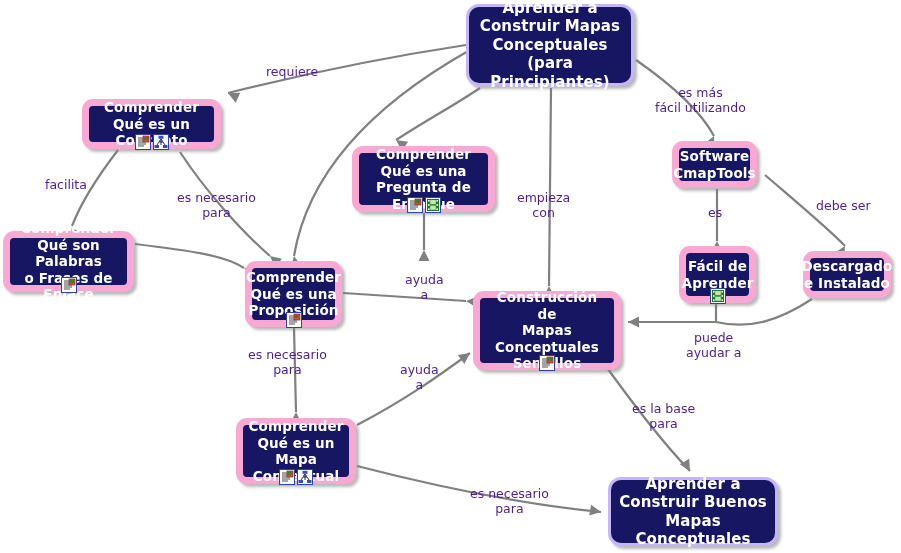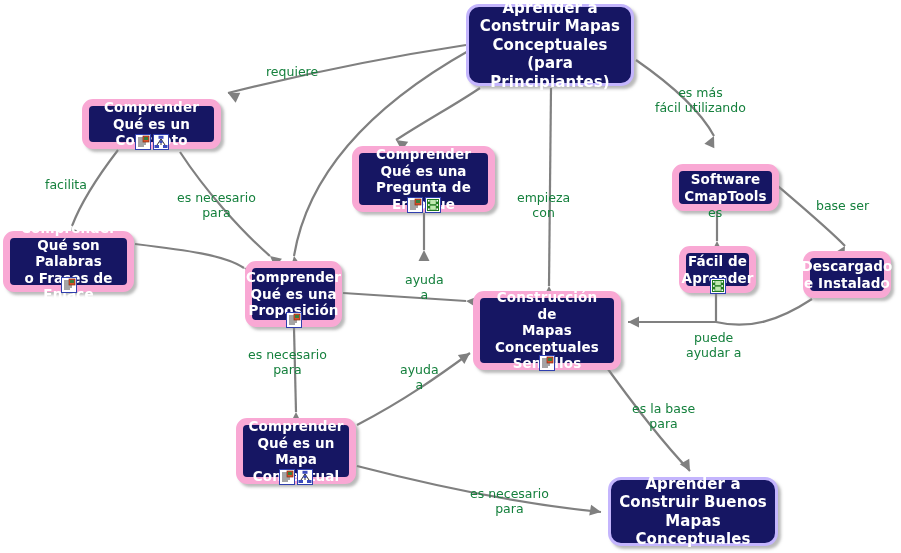--- a/index.html
+++ b/index.html
@@ -64,21 +64,21 @@
   .rsrc {
     width: 16px;
     height: 16px;
     display: block;
     border: 1px solid #2f3fae;
     background: #e9eef7;
     box-sizing: border-box;
   }
   .edge-label {
     position: absolute;
-    color: #15803d;
+    color: #4c1d95;
     font-size: 12.5px;
     line-height: 15px;
     font-weight: normal;
     text-align: center;
     white-space: pre-line;
     background: transparent;
     z-index: 6;
     font-family: "DejaVu Sans", "Liberation Sans", sans-serif;
   }
 </style>
@@ -286,25 +286,25 @@
               <line x1="3" y1="6" x2="9" y2="6" stroke="#4a4a4a" stroke-width="1"></line>
               <line x1="3" y1="8" x2="11" y2="8" stroke="#4a4a4a" stroke-width="1"></line>
               <line x1="3" y1="10" x2="11" y2="10" stroke="#4a4a4a" stroke-width="1"></line>
               <line x1="3" y1="12" x2="9" y2="12" stroke="#4a4a4a" stroke-width="1"></line>
               <rect x="8" y="2" width="6" height="6" fill="#d94f2a" stroke="#8a2f12" stroke-width="0.7"></rect>
               <rect x="9" y="3" width="4" height="3" fill="#3a7d3a"></rect>
             </svg>
           </span>
         </div>
       </div>
-      <div class="node" style="left: 672px; top: 141px; width: 107px; height: 47px; margin-top: 23px;">
+      <div class="node" style="left: 672px; top: 141px; width: 85px; height: 47px;">
         <span class="label">Software
 CmapTools</span>
       </div>
-      <div class="node" style="left: 679px; top: 246px; width: 77px; height: 47px;">
+      <div class="node" style="left: 679px; top: 246px; width: 77px; height: 57px;">
         <span class="label">Fácil de
 Aprender</span>
         <div class="icon-row">
           <span class="rsrc" style="border: none; background: transparent;">
             <svg width="16" height="16" viewBox="0 0 16 16" style="display: block;">
               <rect x="0" y="0" width="16" height="16" fill="#2f3fae"></rect>
               <rect x="1" y="1" width="14" height="14" fill="#ffffff"></rect>
               <rect x="2" y="2" width="12" height="12" fill="#1f7a1f"></rect>
               <rect x="3" y="3" width="1.6" height="1.6" fill="#ffffff"></rect>
               <rect x="3" y="7.2" width="1.6" height="1.6" fill="#ffffff"></rect>
@@ -374,17 +374,17 @@
 a</div>
       <div class="edge-label" style="left: 248px; top: 347px;">es necesario
 para</div>
       <div class="edge-label" style="left: 400px; top: 362px;">ayuda
 a</div>
       <div class="edge-label" style="left: 470px; top: 486px;">es necesario
 para</div>
       <div class="edge-label" style="left: 632px; top: 401px;">es la base
 para</div>
       <div class="edge-label" style="left: 708px; top: 205px;">es</div>
-      <div class="edge-label" style="left: 816px; top: 198px;">base ser</div>
+      <div class="edge-label" style="left: 816px; top: 198px;">debe ser</div>
       <div class="edge-label" style="left: 686px; top: 330px;">puede
 ayudar a</div>
     </div>
 </div>
 
 </body></html>

